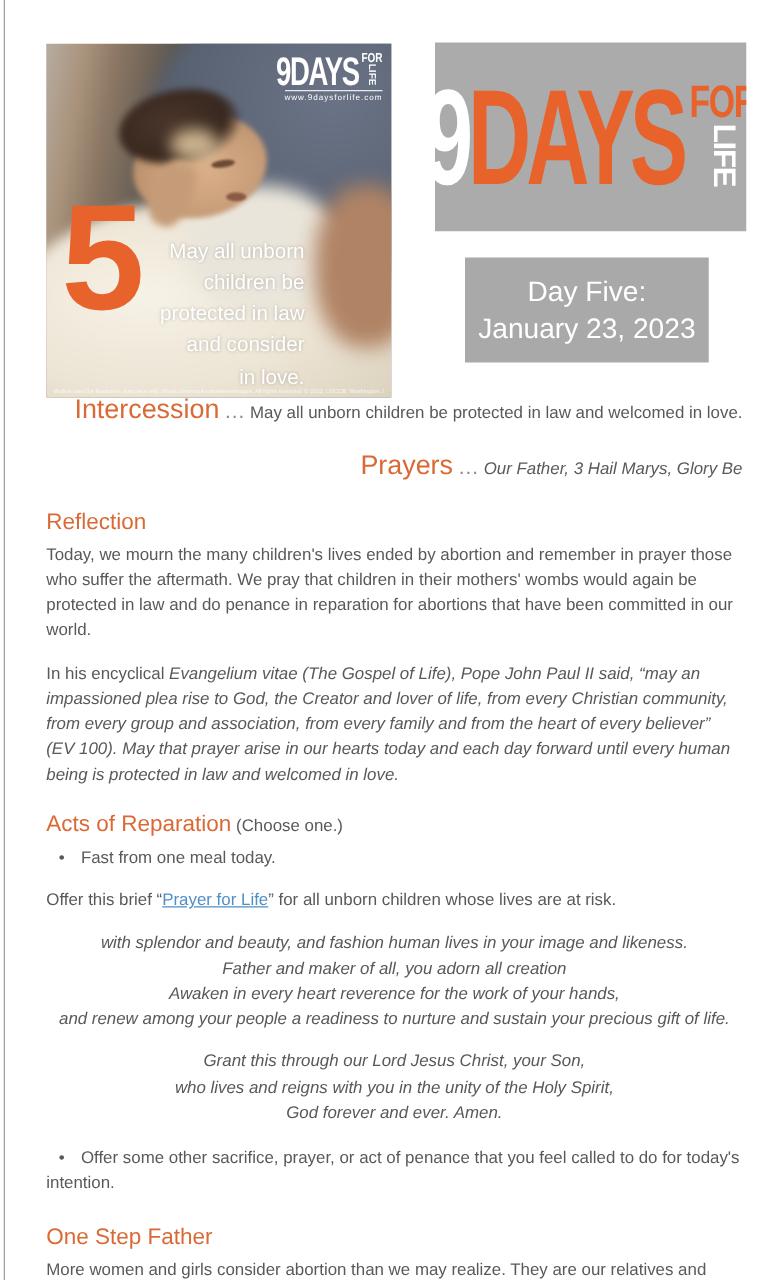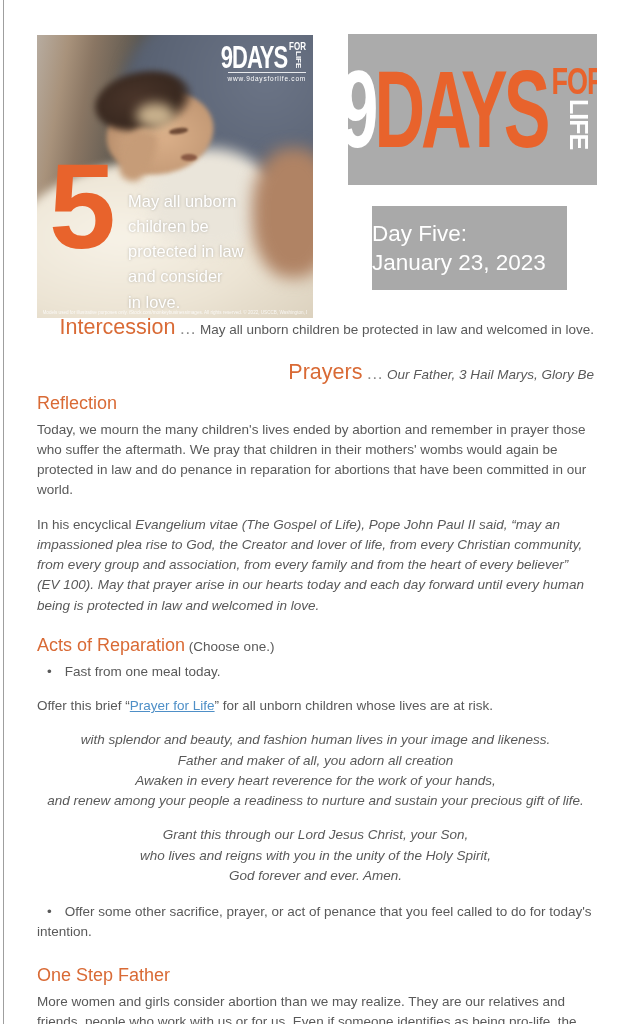--- a/index.html
+++ b/index.html
@@ -5,21 +5,21 @@
   :root{
     --accent:#d96a35; --logo-orange:#e8632c; --graybox:#ababab;
     --body:#595959; --link:#4e8fc7; --fine:#c4c4c4;
   }
   *{box-sizing:border-box; margin:0; padding:0;}
   html,body{background:#ffffff;}
   body{font-family:"Liberation Sans","DejaVu Sans",sans-serif; width:622px; height:1024px; position:relative; overflow:hidden;}
   .edge-line{position:absolute; left:3px; top:0; width:1px; height:1024px; background:#9f9f9f;}
 
   
-  .photo{position:absolute; left:37px; top:35px; width:276px; height:283px; overflow:hidden; background:linear-gradient(100deg,#b7aca0 0%,#a8927b 10%,#8a7663 18%,#5d5850 32%,#50524f 46%,#575c66 62%,#5d6470 78%,#636b79 100%);}
+  .photo{position:absolute; left:37px; top:35px; width:276px; height:283px; overflow:hidden; background:linear-gradient(100deg,#b7aca0 0%,#a8927b 10%,#8a7663 18%,#5d5850 32%,#50524f 46%,#575c66 62%,#5d6470 78%,#636b79 100%);text-align:right;}
   .ph-shirt{position:absolute; left:30%; top:-12%; width:88%; height:78%; background:radial-gradient(ellipse at 60% 35%,#6b7486 0%,#5a6374 55%,#4d5665 100%); border-radius:45% 0 0 50%; filter:blur(7px);}
   .ph-blanket{position:absolute; left:-10%; top:44%; width:124%; height:72%; background:radial-gradient(ellipse at 32% 38%,#f7f2e7 0%,#ece4d4 42%,#ddd3c0 72%,#cfc3ae 100%); border-radius:45% 55% 40% 40%; filter:blur(5px);}
   .ph-body{position:absolute; left:40%; top:40%; width:46%; height:36%; background:#eae5da; border-radius:50%; filter:blur(7px);}
   .ph-adult-arm{position:absolute; right:-8%; top:40%; width:30%; height:46%; background:#b08364; border-radius:45%; filter:blur(8px);}
   .ph-head{position:absolute; left:25%; top:20%; width:39%; height:29%; background:radial-gradient(ellipse at 55% 58%,#d9ae88 0%,#c59b77 55%,#a87e5e 100%); border-radius:50%; transform:rotate(-12deg); filter:blur(2px);}
   .ph-hair{position:absolute; left:21%; top:13%; width:35%; height:21%; background:radial-gradient(ellipse at 42% 42%,#4a352a 0%,#38281f 58%,rgba(56,40,31,0) 78%); border-radius:50%; transform:rotate(-10deg); filter:blur(3px);}
   .ph-baby-arm{position:absolute; left:31%; top:33%; width:11%; height:19%; background:#c69c78; border-radius:40%; transform:rotate(22deg); filter:blur(3px);}
   .ph-highlight{position:absolute; left:36%; top:24%; width:14%; height:9%; background:#ecd3a8; border-radius:50%; filter:blur(6px); opacity:.8;}
   .ph-eye{position:absolute; left:48%; top:33%; width:7%; height:2%; background:#6e4a35; border-radius:50%; transform:rotate(-8deg); filter:blur(1px);}
   .ph-mouth{position:absolute; left:52%; top:42%; width:6%; height:2.4%; background:#8a5a44; border-radius:50%; filter:blur(1px);}
@@ -39,21 +39,21 @@
   
   .logo-box{position:absolute; left:348px; top:34px; width:249px; height:151px; background:var(--graybox); display:flex; justify-content:center; align-items:center; overflow:hidden;}
   .lg-main{font-weight:800; font-size:70px; letter-spacing:-4px; line-height:1; transform:scaleY(1.55); display:inline-block;}
   .lg-9{color:#ffffff;}
   .lg-days{color:var(--logo-orange);}
   .lg-col{display:flex; flex-direction:column; align-items:center; margin-left:5px; margin-top:-6px;}
   .lg-for{color:var(--logo-orange); font-weight:800; font-size:27px; line-height:1; transform:scaleY(1.35); transform-origin:top; letter-spacing:-1px;}
   .lg-life{color:#ffffff; font-weight:800; font-size:25px; line-height:1; writing-mode:vertical-rl; letter-spacing:-1px; margin-top:8px;}
 
   
-  .day-box{position:absolute; left:372px; top:206px; width:195px; height:84px; background:#a9a9a9; color:#fff; text-align:left; font-size:22.5px; line-height:1.3; padding-top:13px;}
+  .day-box{position:absolute; left:372px; top:206px; width:195px; height:84px; background:#a9a9a9; color:#fff; text-align:center; font-size:22.5px; line-height:1.3; padding-top:13px;}
 
   
   .content{position:absolute; left:37px; top:311px; width:557px; font-size:13.5px; color:var(--body); line-height:1.5;}
   .h-big{color:var(--accent); font-size:21.5px; font-weight:400; display:inline;}
   .h-med{color:var(--accent); font-size:18px; font-weight:400;}
   .dots{color:#8c8c8c; font-size:17px;}
   .row-heading{margin-bottom:13px;text-align:right;}
   .row-heading .after{font-size:13.5px; color:var(--body);}
   .prayers-after{font-style:italic;}
   .sec{margin-bottom:14px;}
@@ -123,21 +123,21 @@
 </div>
 
 <div class="content">
 
   <div class="row-heading">
     <span class="h-big">Intercession</span>
     <span class="dots">…</span>
     <span class="after">May all unborn children be protected in law and welcomed in love.</span>
   </div>
 
-  <div class="row-heading" style="margin-bottom:1px">
+  <div class="row-heading" style="margin-bottom:15px">
     <span class="h-big">Prayers</span>
     <span class="dots">…</span>
     <span class="after prayers-after">Our Father, 3 Hail Marys, Glory Be</span>
   </div>
 
   <div class="h-med h-gap">Reflection</div>
   <p class="sec">Today, we mourn the many children's lives ended by abortion and remember in prayer those who suffer the aftermath. We pray that children in their mothers' wombs would again be protected in law and do penance in reparation for abortions that have been committed in our world.</p>
   <p class="sec" style="margin-bottom:16px"><span>In his encyclical </span><span class="italic">Evangelium vitae (The Gospel of Life), Pope John Paul II said, “may an impassioned plea rise to God, the Creator and lover of life, from every Christian community, from every group and association, from every family and from the heart of every believer” (EV 100). May that prayer arise in our hearts today and each day forward until every human being is protected in law and welcomed in love.</span></p>
 
   <div>

